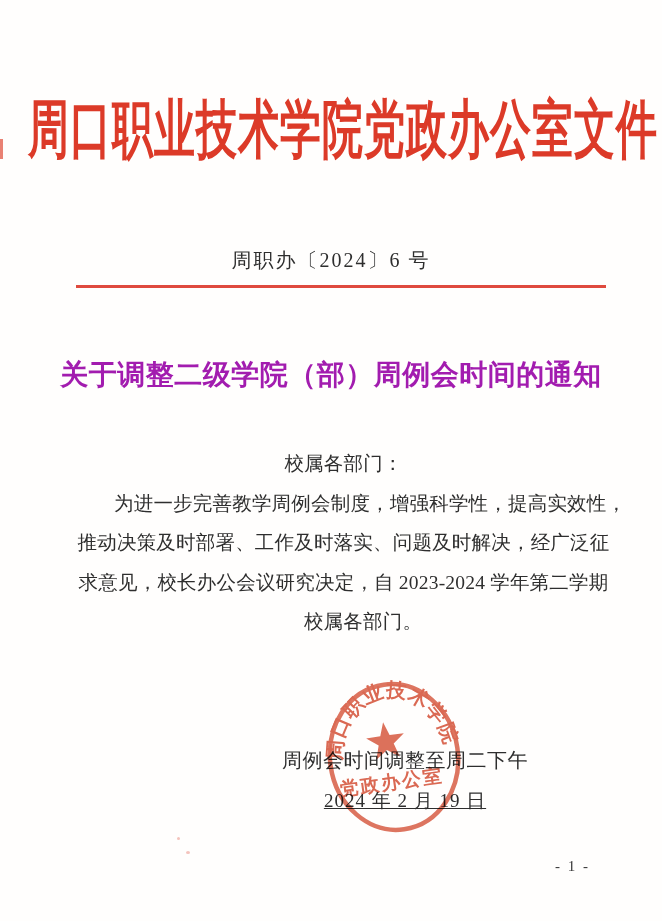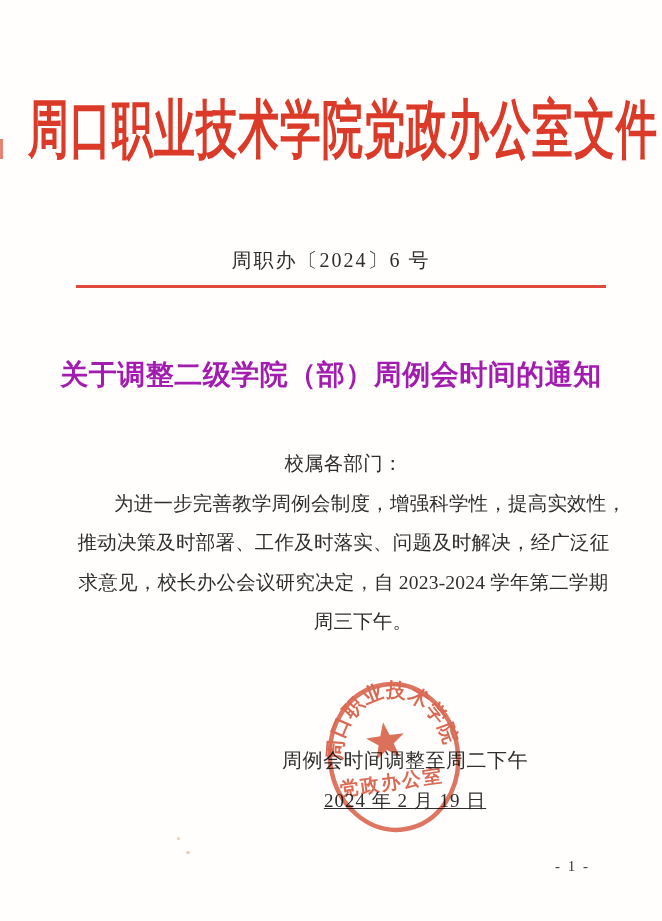--- a/index.html
+++ b/index.html
@@ -83,21 +83,21 @@
 
   <div class="red-divider"></div>
 
   <h1 class="doc-title">关于调整二级学院（部）周例会时间的通知</h1>
 
   <div class="body-block">
     <div class="body-line">校属各部门：</div>
     <div class="body-line indent">为进一步完善教学周例会制度，增强科学性，提高实效性，</div>
     <div class="body-line">推动决策及时部署、工作及时落实、问题及时解决，经广泛征</div>
     <div class="body-line">求意见，校长办公会议研究决定，自 2023-2024 学年第二学期</div>
-    <div class="body-line indent">周三下午。</div>
+    <div class="body-line indent">校属各部门。</div>
   </div>
 
   <div class="signature-block">
     <div class="sig-org">周例会时间调整至周二下午</div>
     <div class="sig-date">2024 年 2 月 19 日</div>
   </div>
 
   <svg class="seal" viewBox="0 0 144 164" xmlns="http://www.w3.org/2000/svg">
     <defs>
       <path id="sealArc" d="M 20 82 A 52 60 0 0 1 124 82" fill="none"></path>

